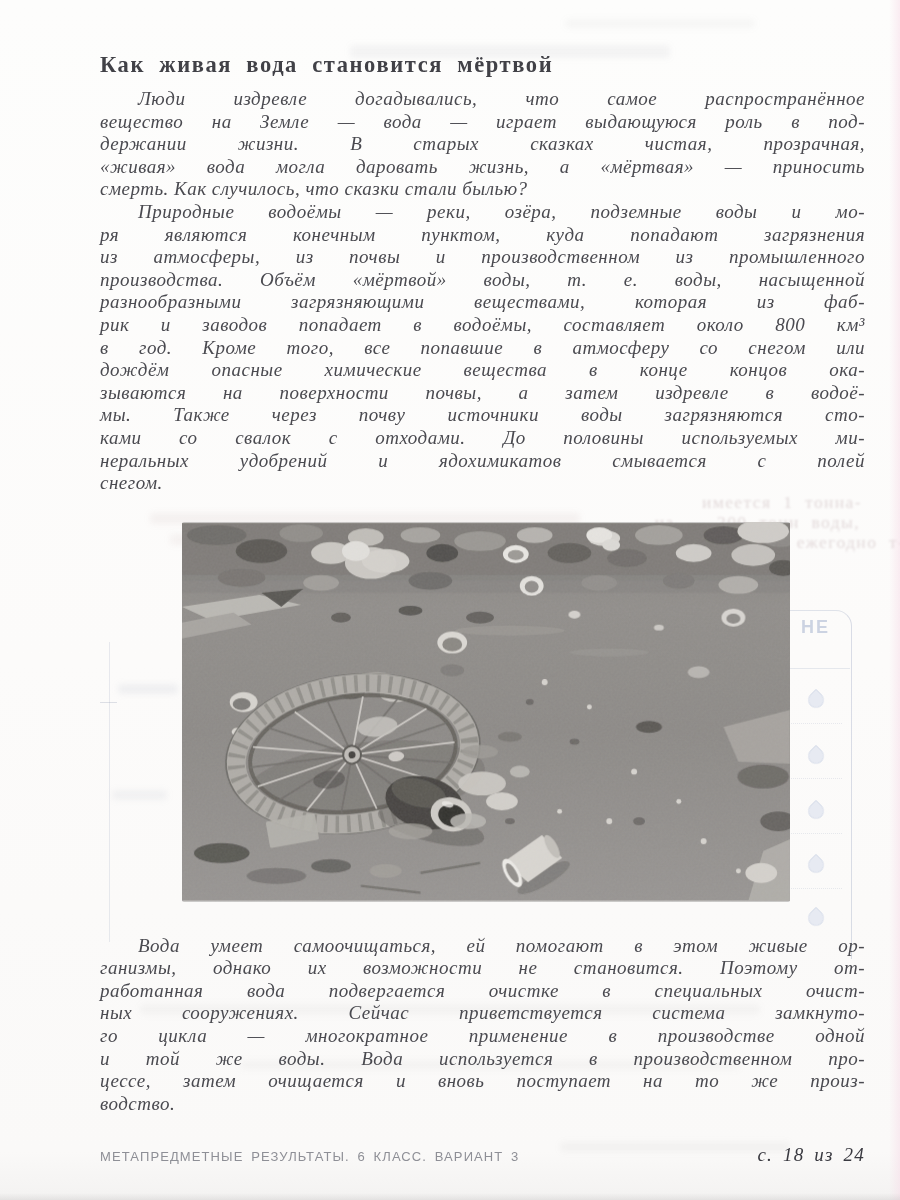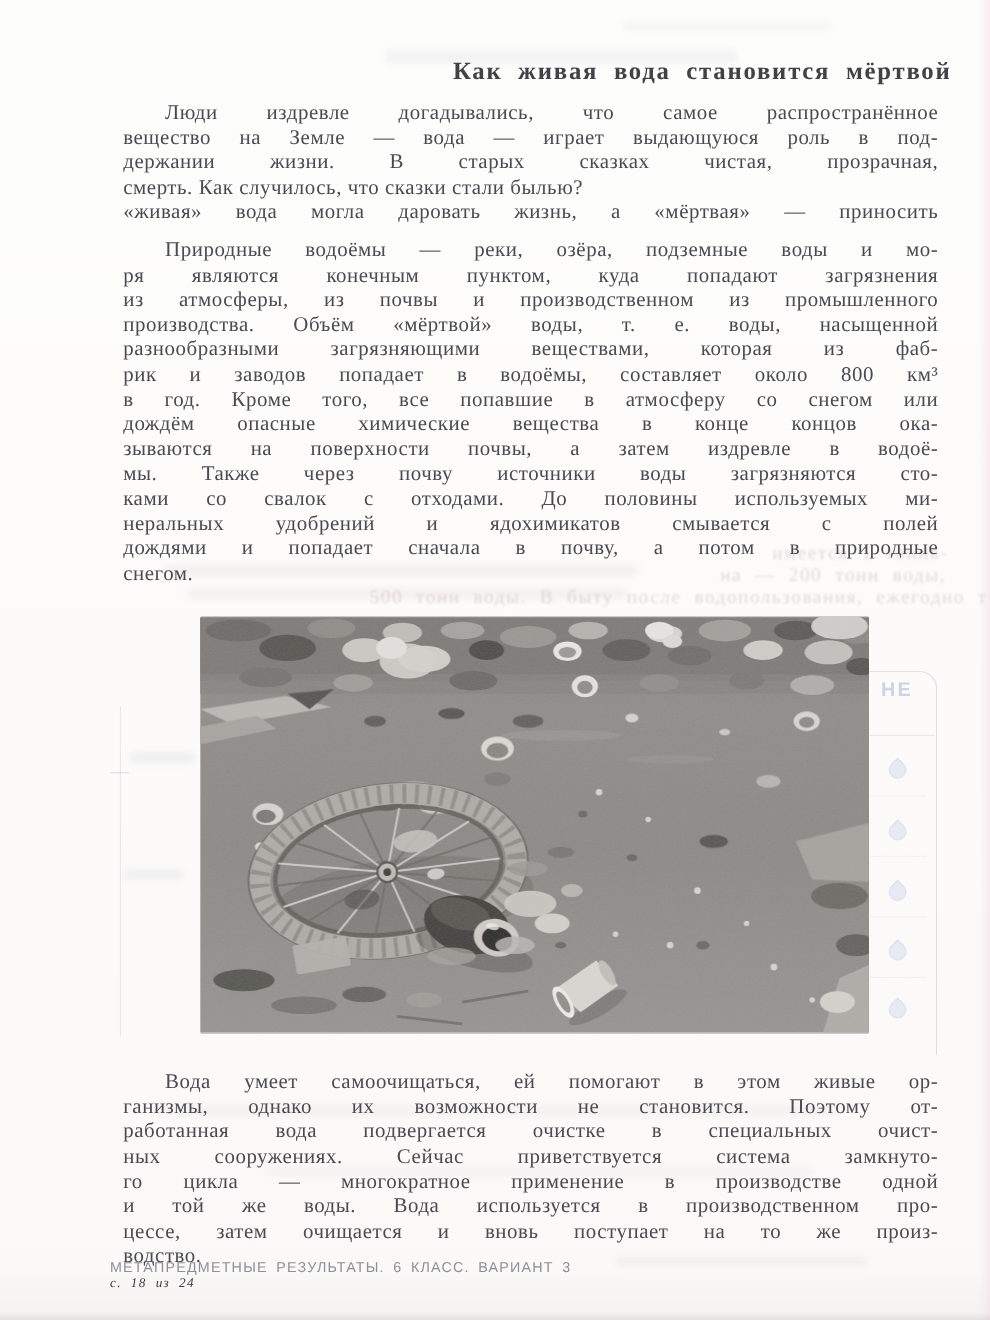--- a/index.html
+++ b/index.html
@@ -8,41 +8,41 @@
     background:linear-gradient(180deg,#fdfdfc 0%,#fcfbfa 55%,#faf9f8 96%,#f3f2f1 100%);
     font-family:"Liberation Serif","DejaVu Serif",serif;
   }
   
   .edge-right{position:absolute;right:0;top:0;width:11px;height:100%;
     background:linear-gradient(90deg,rgba(247,226,236,0),rgba(246,219,231,.5));}
   .edge-bottom{position:absolute;left:0;bottom:0;width:100%;height:7px;
     background:linear-gradient(0deg,rgba(190,188,188,.30),rgba(190,188,188,0));}
   .content{position:absolute;left:100px;right:35px;top:50px;}
   .title{
-    margin:0 0 8px 0;text-align:right;font-size:22.5px;line-height:30px;font-weight:bold;
+    margin:0 0 8px 0;text-align:left;font-size:22.5px;line-height:30px;font-weight:bold;
     color:#414147;letter-spacing:1.6px;word-spacing:7px;
   }
   .bodytext{font-size:19px;color:#4a4a50;letter-spacing:.5px;}
-  .paragraph{margin:12px;}
+  .paragraph{margin:0;font-style:italic;}
   .line{
     height:22.6px;line-height:22.6px;white-space:nowrap;
     text-align:justify;text-align-last:justify;
   }
   .line.first{padding-left:38px;}
   .line.last{text-align-last:left;}
   .photo-wrap{margin:27px 0 0 82px;width:608px;height:380px;border-radius:2px;overflow:hidden;
     box-shadow:inset 0 0 0 1px rgba(60,60,60,.25);}
   .after{margin-top:33px;}
   .footer{position:absolute;left:100px;right:35px;top:1144px;display:flex;
-    justify-content:space-between;align-items:baseline;flex-direction:column;}
+    justify-content:space-between;align-items:baseline;}
   .footer-left{
     font-family:"Liberation Sans","DejaVu Sans",sans-serif;font-size:13px;
     color:#8e8f96;letter-spacing:1.1px;word-spacing:3px;
   }
-  .footer-right{font-style:italic;font-size:12px;color:#3a3a41;letter-spacing:1.2px;word-spacing:4px;}
+  .footer-right{font-style:italic;font-size:19px;color:#3a3a41;letter-spacing:1.2px;word-spacing:4px;}
 
   
   .ghost,.ghost *{pointer-events:none;}
   .ghost-line{position:absolute;font-size:17.5px;color:#a98f93;opacity:.32;filter:blur(1.1px);
     letter-spacing:1.4px;word-spacing:6px;white-space:nowrap;font-family:"Liberation Serif",serif;}
   .ghost-line.g0{right:38px;top:492px;}
   .ghost-line.g1{right:40px;top:512px;}
   .ghost-line.g2{left:336px;top:532px;}
   .smudge{position:absolute;background:rgba(118,116,124,.07);filter:blur(3px);border-radius:4px;}
   .s0{left:350px;top:45px;width:320px;height:13px;}
@@ -108,37 +108,36 @@
   </div>
 
   <div class="content">
     <h1 class="title">Как живая вода становится мёртвой</h1>
 
     <div class="bodytext">
         <div class="paragraph">
           <div class="line first">Люди издревле догадывались, что самое распространённое</div>
           <div class="line">вещество на Земле — вода — играет выдающуюся роль в под-</div>
           <div class="line">держании жизни. В старых сказках чистая, прозрачная,</div>
+          <div class="line">«живая» вода могла даровать жизнь, а «мёртвая» — приносить</div>
           <div class="line last">смерть. Как случилось, что сказки стали былью?</div>
-          <div class="line">«живая» вода могла даровать жизнь, а «мёртвая» — приносить</div>
         </div>
         <div class="paragraph">
           <div class="line first">Природные водоёмы — реки, озёра, подземные воды и мо-</div>
           <div class="line">ря являются конечным пунктом, куда попадают загрязнения</div>
           <div class="line">из атмосферы, из почвы и производственном из промышленного</div>
           <div class="line">производства. Объём «мёртвой» воды, т. е. воды, насыщенной</div>
           <div class="line">разнообразными загрязняющими веществами, которая из фаб-</div>
           <div class="line">рик и заводов попадает в водоёмы, составляет около 800 км³</div>
           <div class="line">в год. Кроме того, все попавшие в атмосферу со снегом или</div>
           <div class="line">дождём опасные химические вещества в конце концов ока-</div>
           <div class="line">зываются на поверхности почвы, а затем издревле в водоё-</div>
           <div class="line">мы. Также через почву источники воды загрязняются сто-</div>
           <div class="line">ками со свалок с отходами. До половины используемых ми-</div>
           <div class="line">неральных удобрений и ядохимикатов смывается с полей</div>
-          <div class="line">дождями и попадает сначала в почву, а потом в природные</div>
           <div class="line last">снегом.</div>
         </div>
       </div>
 
     <figure class="photo-wrap">
       <svg viewBox="0 0 612 380" width="608" height="380" role="img">
         <defs>
           <linearGradient id="mud" x1="0" y1="0" x2="0" y2="1">
             <stop offset="0" stop-color="#83807c"></stop>
             <stop offset="0.22" stop-color="#8e8b88"></stop>

